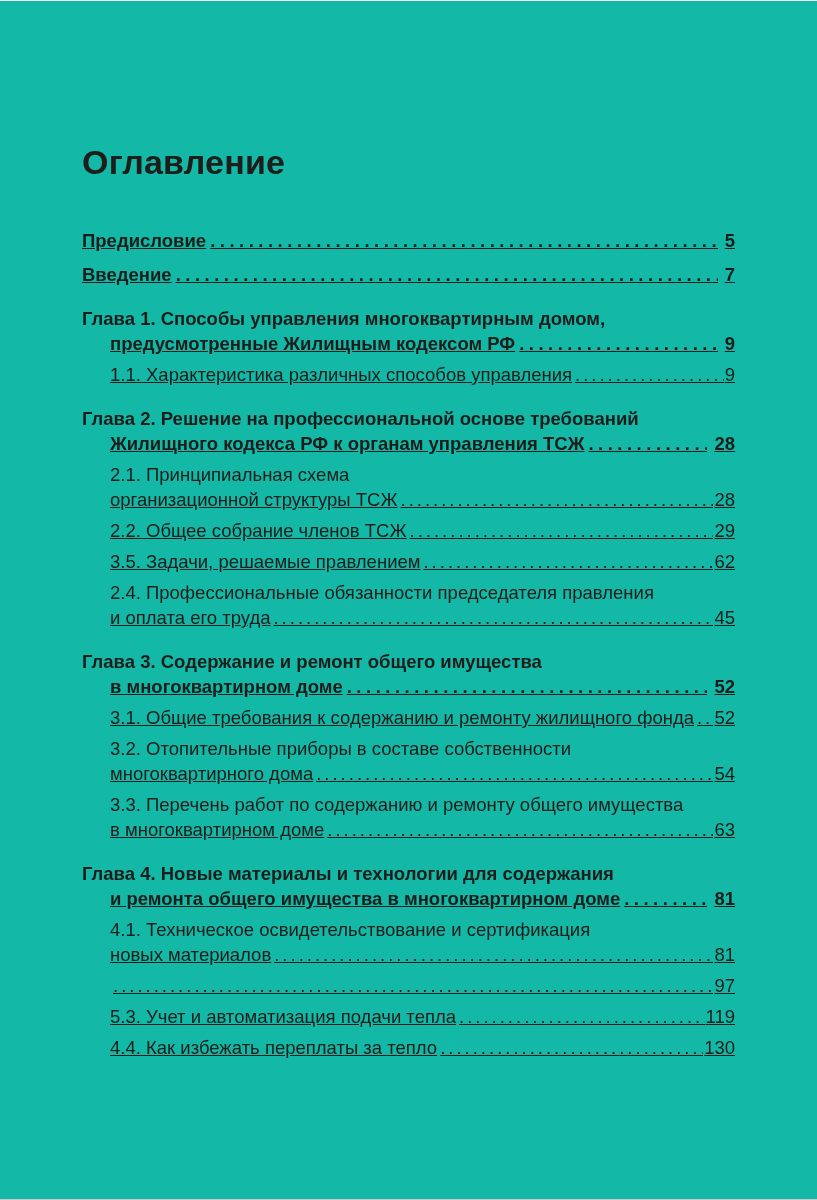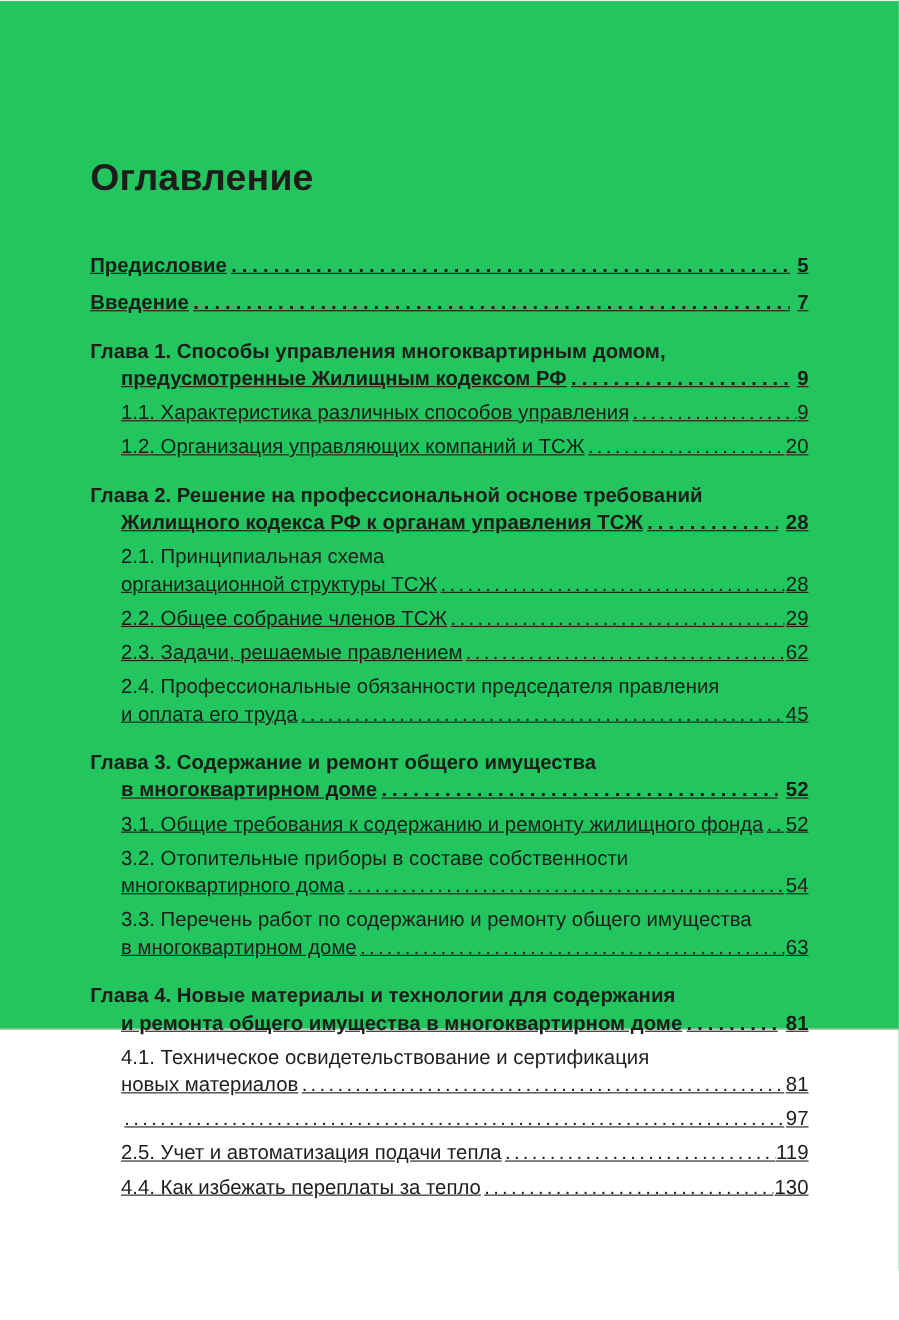--- a/index.html
+++ b/index.html
@@ -10,23 +10,23 @@
     width: 817px;
     height: 1200px;
     background: #ffffff;
     font-family: "Liberation Sans", sans-serif;
     color: #1d1d1b;
     overflow: hidden;
   }
   .page {
     position: relative;
     width: 817px;
-    height: 936px;
+    height: 1200px;
     box-sizing: border-box;
-    background: #22c55e;
+    background: #14b8a6;
     border-top: 1px solid #efefef;
     border-bottom: 1px solid #c9c9c9;
   }
   .title {
     margin: 0;
     padding: 141px 0 0 82px;
     font-size: 34px;
     line-height: 40px;
     font-weight: bold;
     letter-spacing: 0.2px;
@@ -117,27 +117,20 @@
           <span class="pagenum">9</span>
         </div>
       </div>
       <div class="entry section">
         <div class="line last">
           <span class="label">1.1. Характеристика различных способов управления</span>
           <span class="leader"></span>
           <span class="pagenum">9</span>
         </div>
       </div>
-      <div class="entry section">
-        <div class="line last">
-          <span class="label">1.2. Организация управляющих компаний и ТСЖ</span>
-          <span class="leader"></span>
-          <span class="pagenum">20</span>
-        </div>
-      </div>
       <div class="entry chapter">
         <div class="line"><span class="label">Глава 2. Решение на профессиональной основе требований</span></div>
         <div class="line last">
           <span class="label">Жилищного кодекса РФ к органам управления ТСЖ</span>
           <span class="leader"></span>
           <span class="pagenum">28</span>
         </div>
       </div>
       <div class="entry section">
         <div class="line"><span class="label">2.1. Принципиальная схема</span></div>
@@ -149,21 +142,21 @@
       </div>
       <div class="entry section">
         <div class="line last">
           <span class="label">2.2. Общее собрание членов ТСЖ</span>
           <span class="leader"></span>
           <span class="pagenum">29</span>
         </div>
       </div>
       <div class="entry section">
         <div class="line last">
-          <span class="label">2.3. Задачи, решаемые правлением</span>
+          <span class="label">3.5. Задачи, решаемые правлением</span>
           <span class="leader"></span>
           <span class="pagenum">62</span>
         </div>
       </div>
       <div class="entry section">
         <div class="line"><span class="label">2.4. Профессиональные обязанности председателя правления</span></div>
         <div class="line last">
           <span class="label">и оплата его труда</span>
           <span class="leader"></span>
           <span class="pagenum">45</span>
@@ -217,21 +210,21 @@
         </div>
       </div>
       <div class="entry section">
         <div class="line last">
           <span class="leader"></span>
           <span class="pagenum">97</span>
         </div>
       </div>
       <div class="entry section">
         <div class="line last">
-          <span class="label">2.5. Учет и автоматизация подачи тепла</span>
+          <span class="label">5.3. Учет и автоматизация подачи тепла</span>
           <span class="leader"></span>
           <span class="pagenum">119</span>
         </div>
       </div>
       <div class="entry section">
         <div class="line last">
           <span class="label">4.4. Как избежать переплаты за тепло</span>
           <span class="leader"></span>
           <span class="pagenum">130</span>
         </div>

